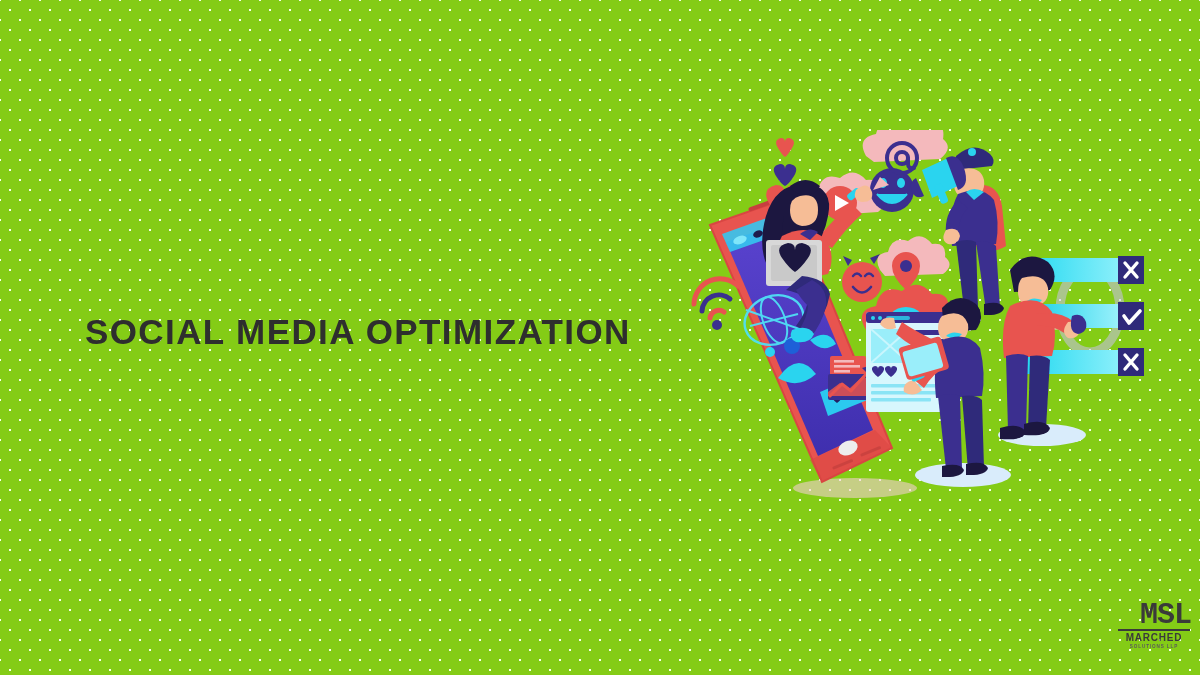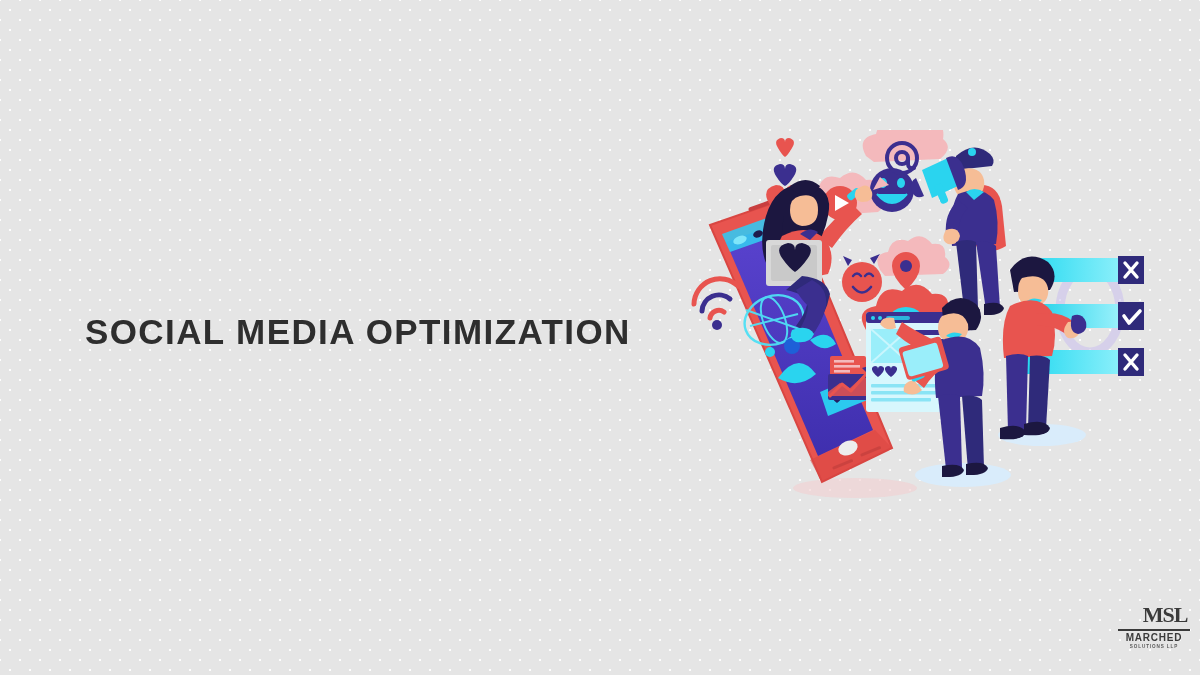--- a/index.html
+++ b/index.html
@@ -10,21 +10,21 @@
     width: 1200px;
     height: 675px;
     overflow: hidden;
     font-family: "Liberation Sans", sans-serif;
   }
 
   #slide {
     position: relative;
     width: 1200px;
     height: 675px;
-    background-color: #e5e5e5;
+    background-color: #84cc16;
     overflow: hidden;
   }
 
   
   #dot-texture {
     position: absolute;
     inset: 0;
     background-image:
       radial-gradient(circle, #ffffff 1.1px, rgba(255,255,255,0) 1.2px),
       radial-gradient(circle, #ffffff 1.1px, rgba(255,255,255,0) 1.2px);
@@ -55,22 +55,22 @@
     top: 598px;
     width: 72px;
     height: 62px;
   }
   #logo-mark {
     position: relative;
     height: 34px;
     text-align: center;
   }
   #logo-mono {
-    font-family: Liberation Serif, serif;
-    font-size: 22px;
+    font-family: Liberation Mono, monospace;
+    font-size: 30px;
     font-weight: bold;
     color: #3a3a3a;
     letter-spacing: -1px;
     line-height: 34px;
     margin-left: 22px;
   }
   #logo-name {
     text-align: center;
     font-family: "Liberation Sans", sans-serif;
     font-size: 10px;

